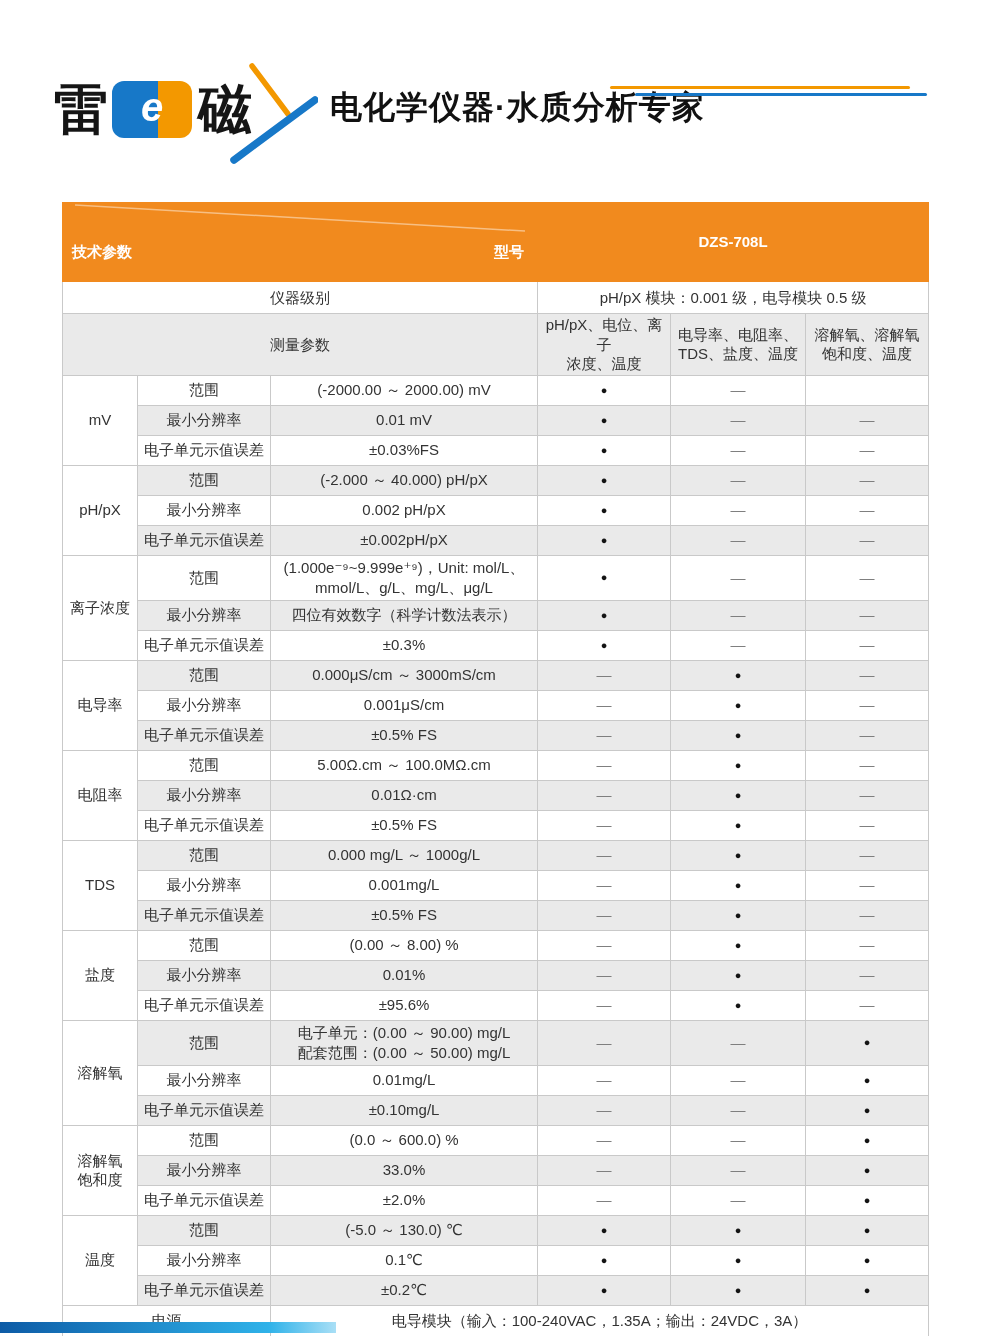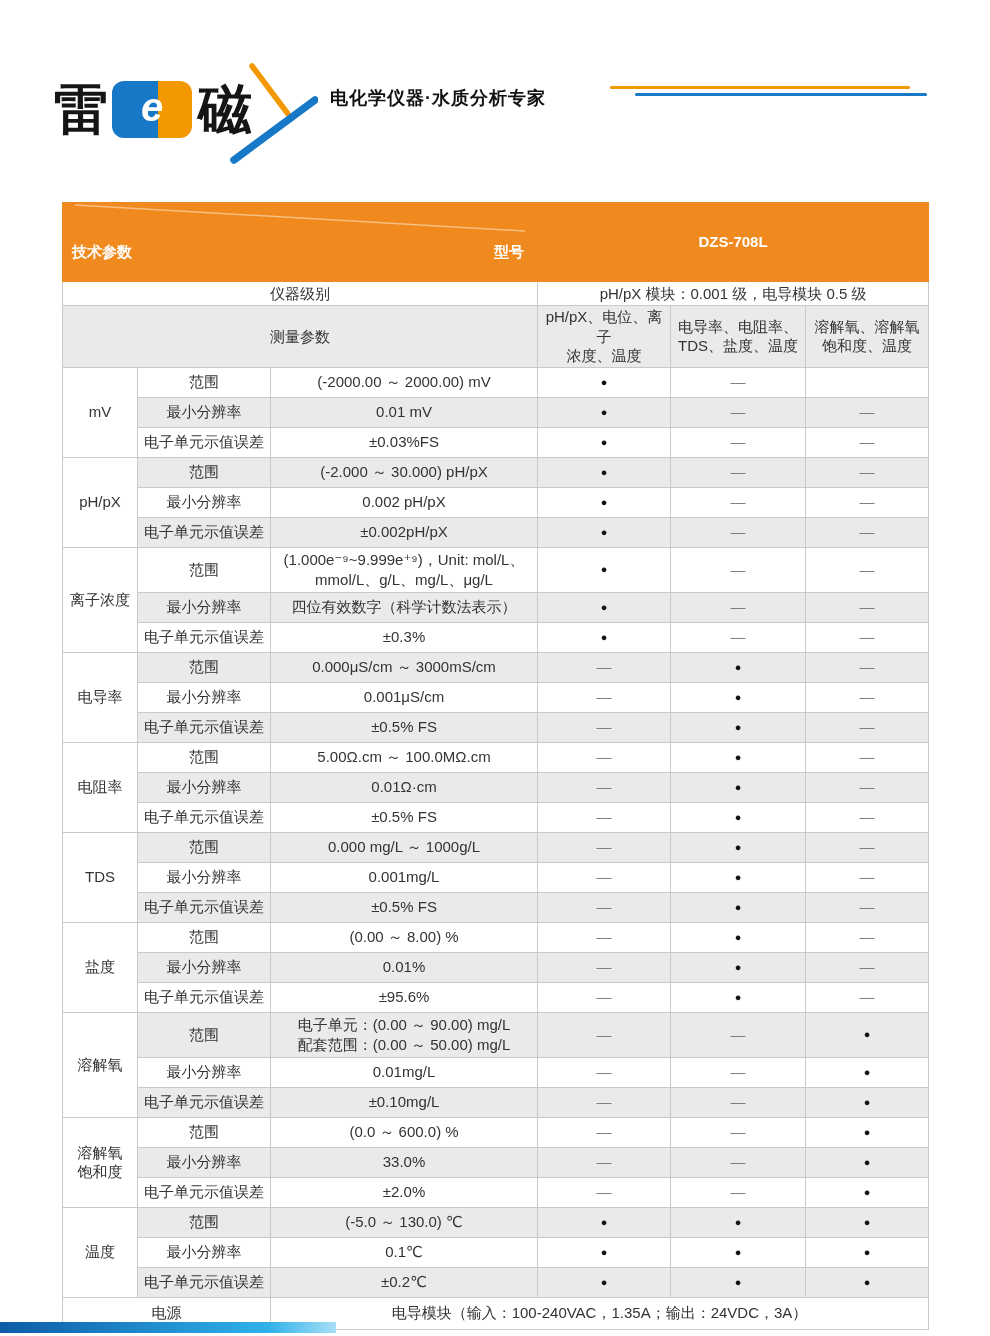--- a/index.html
+++ b/index.html
@@ -11,40 +11,40 @@
   
   .brand{position:absolute;left:54px;top:80px;display:flex;align-items:center;}
   .logo-char{font-size:54px;line-height:58px;font-weight:900;color:#151515;letter-spacing:-2px;}
   .logo-icon{
     width:80px;height:57px;margin:0 6px;border-radius:12px;
     background:linear-gradient(90deg,#1778C8 0%,#1778C8 58%,#F39800 58%,#F39800 100%);
     display:flex;align-items:center;justify-content:center;
   }
   .logo-icon span{color:#fff;font-size:40px;font-weight:900;font-style:italic;line-height:1;transform:translateY(-2px);}
   .x-logo{position:absolute;left:226px;top:62px;}
-  .tagline{position:absolute;left:330px;top:86px;font-size:18px;font-weight:700;color:#111;letter-spacing:1px;white-space:nowrap;}
+  .tagline{position:absolute;left:330px;top:86px;font-size:32px;font-weight:700;color:#111;letter-spacing:1px;white-space:nowrap;}
   .hline{position:absolute;border-radius:2px;}
   .hline.orange{left:610px;top:86px;width:300px;height:3px;background:#F39800;}
   .hline.blue{left:635px;top:93px;width:292px;height:3px;background:#1778C8;}
   
   table.spec{
     position:absolute;left:62px;top:202px;width:866px;
     border-collapse:collapse;table-layout:fixed;
   }
   table.spec td,table.spec th{
     border:1px solid #C9C9C9;text-align:center;vertical-align:middle;
     font-size:15px;font-weight:400;color:#333;padding:1px 4px;white-space:pre-line;line-height:1.3;
   }
   tr.head{height:30px;margin-top:23px;}
   tr.head th{background:#F18A1E;border:1px solid #F18A1E;color:#fff;font-weight:700;padding:0;}
   .head-left{position:relative;}
   .head-left .inner{display:flex;justify-content:space-between;align-items:center;height:100%;padding:0 13px 0 9px;position:relative;z-index:1;}
   .head-left svg{position:absolute;left:0;top:0;z-index:0;}
   .head-right{border-left:1px solid rgba(255,255,255,.6) !important;}
-  tr.grade{height:24px;}
+  tr.grade{height:32px;}
   tr.params{height:42px;}
   tr.params td{background:#EAEAEA;}
   tr.stripe td{background:#EAEAEA;}
   td.gcell,th.gcell{background:#fff !important;font-weight:400;margin-top:40px;}
   tr.power{height:32px;}
   td.mk.dot{font-size:11px;color:#141414;}
   td.mk.dash{color:#7f7f7f;}
   
   .footer-bar{
     position:absolute;left:0;top:1322px;width:336px;height:11px;
@@ -128,21 +128,21 @@
       <tr style="height: 30px;">
         <td>电子单元示值误差</td>
         <td>±0.03%FS</td>
         <td class="mk dot">●</td>
         <td class="mk dash">—</td>
         <td class="mk dash">—</td>
       </tr>
       <tr class="stripe" style="height: 30px;">
         <th rowspan="3" class="gcell">pH/pX</th>
         <td>范围</td>
-        <td>(-2.000 ～ 30.000) pH/pX</td>
+        <td>(-2.000 ～ 40.000) pH/pX</td>
         <td class="mk dot">●</td>
         <td class="mk dash">—</td>
         <td class="mk dash">—</td>
       </tr>
       <tr style="height: 30px;">
         <td>最小分辨率</td>
         <td>0.002 pH/pX</td>
         <td class="mk dot">●</td>
         <td class="mk dash">—</td>
         <td class="mk dash">—</td>

